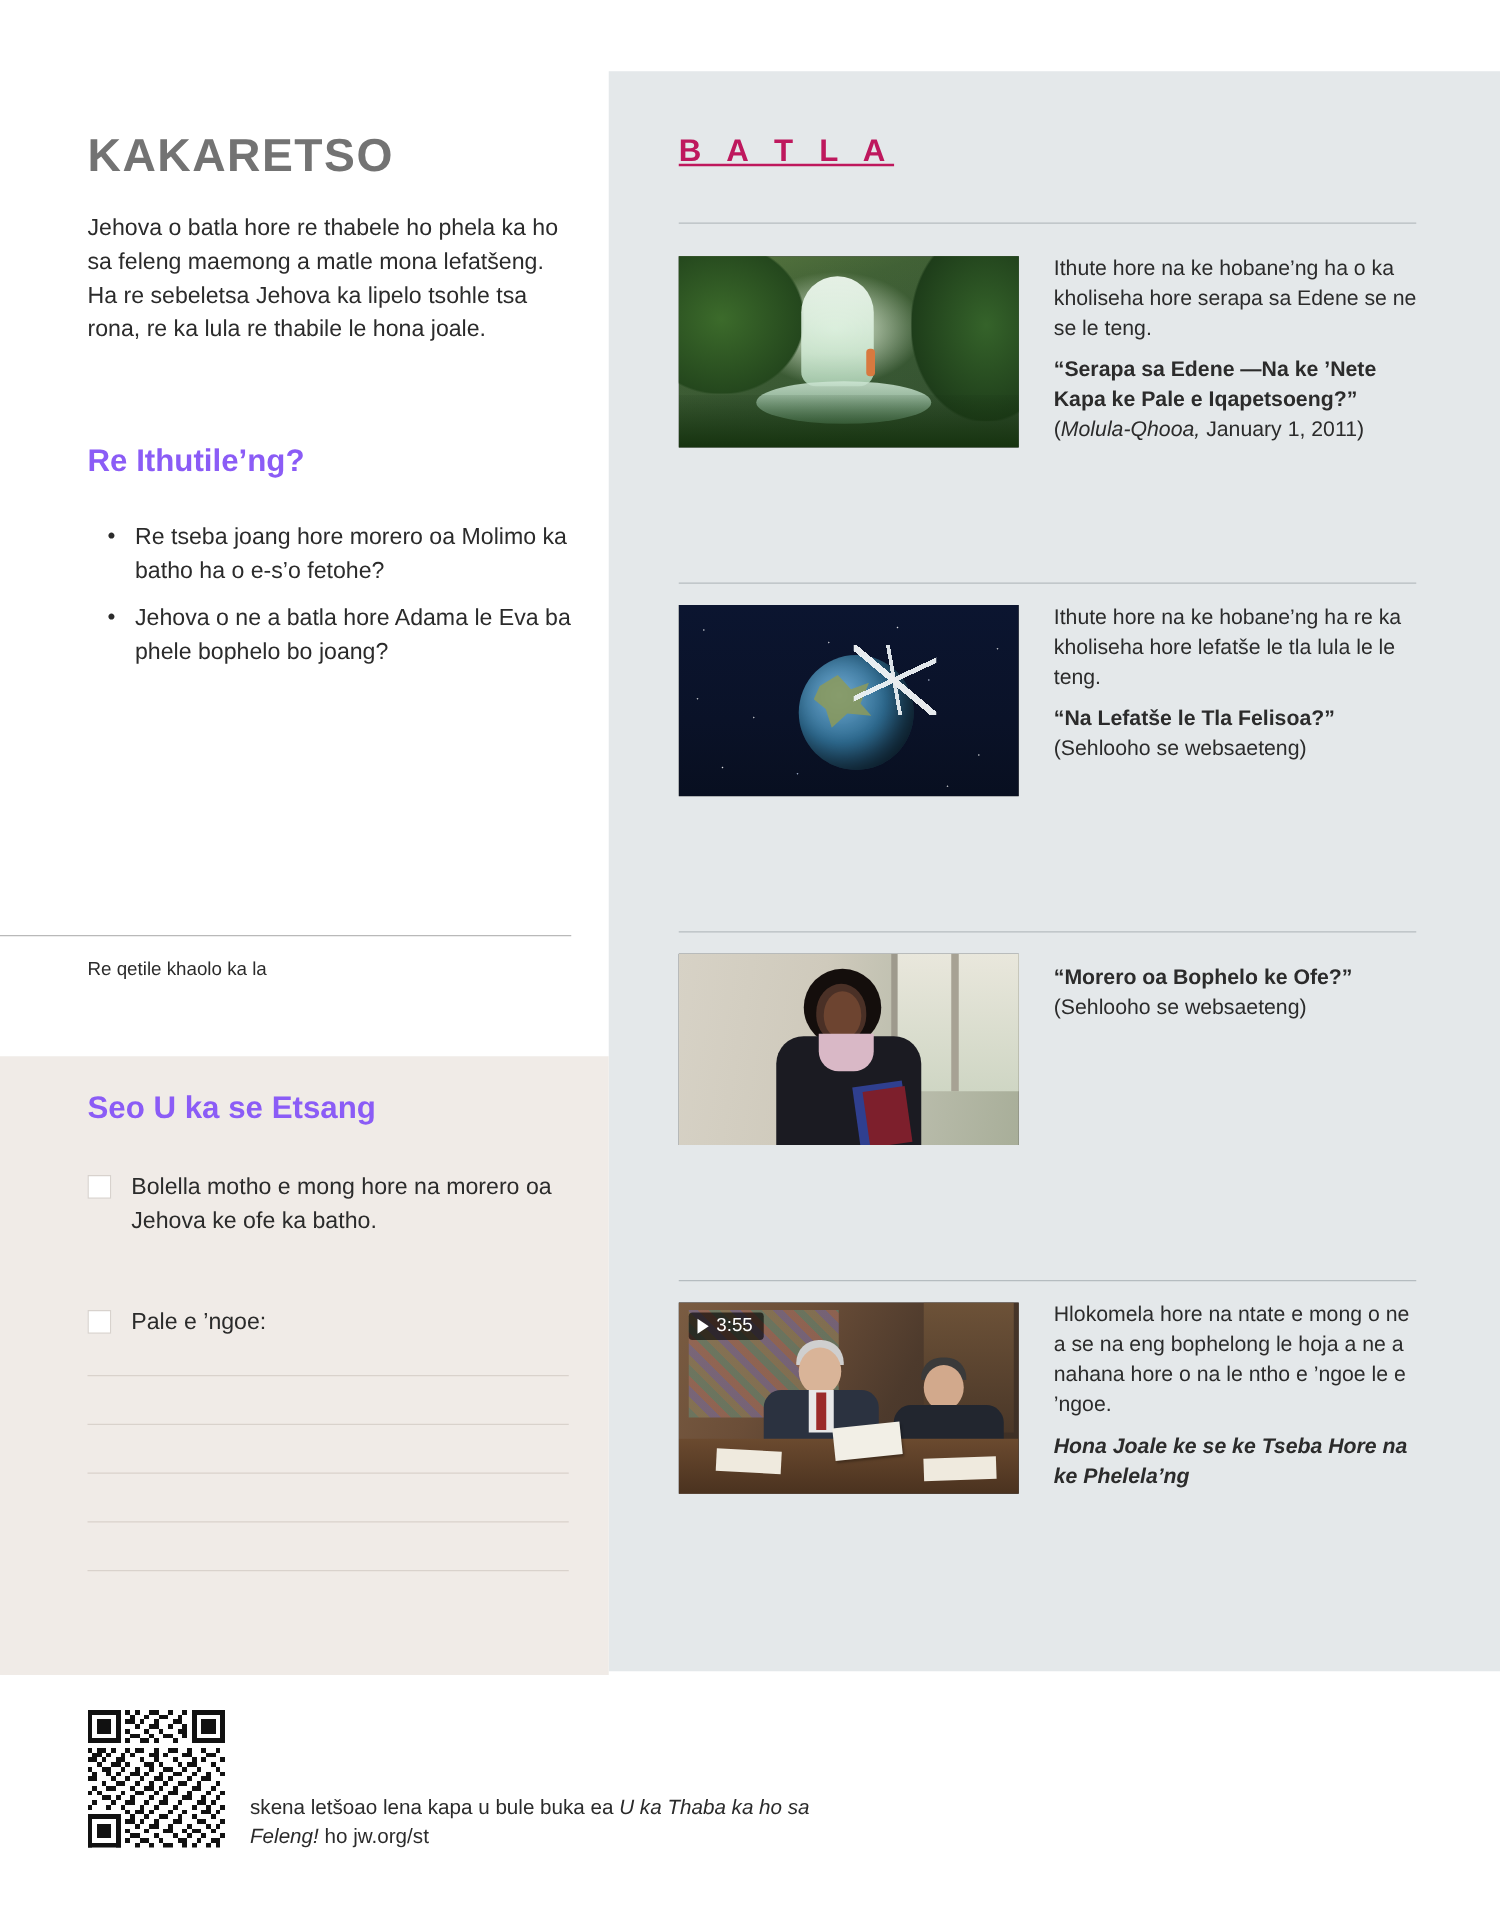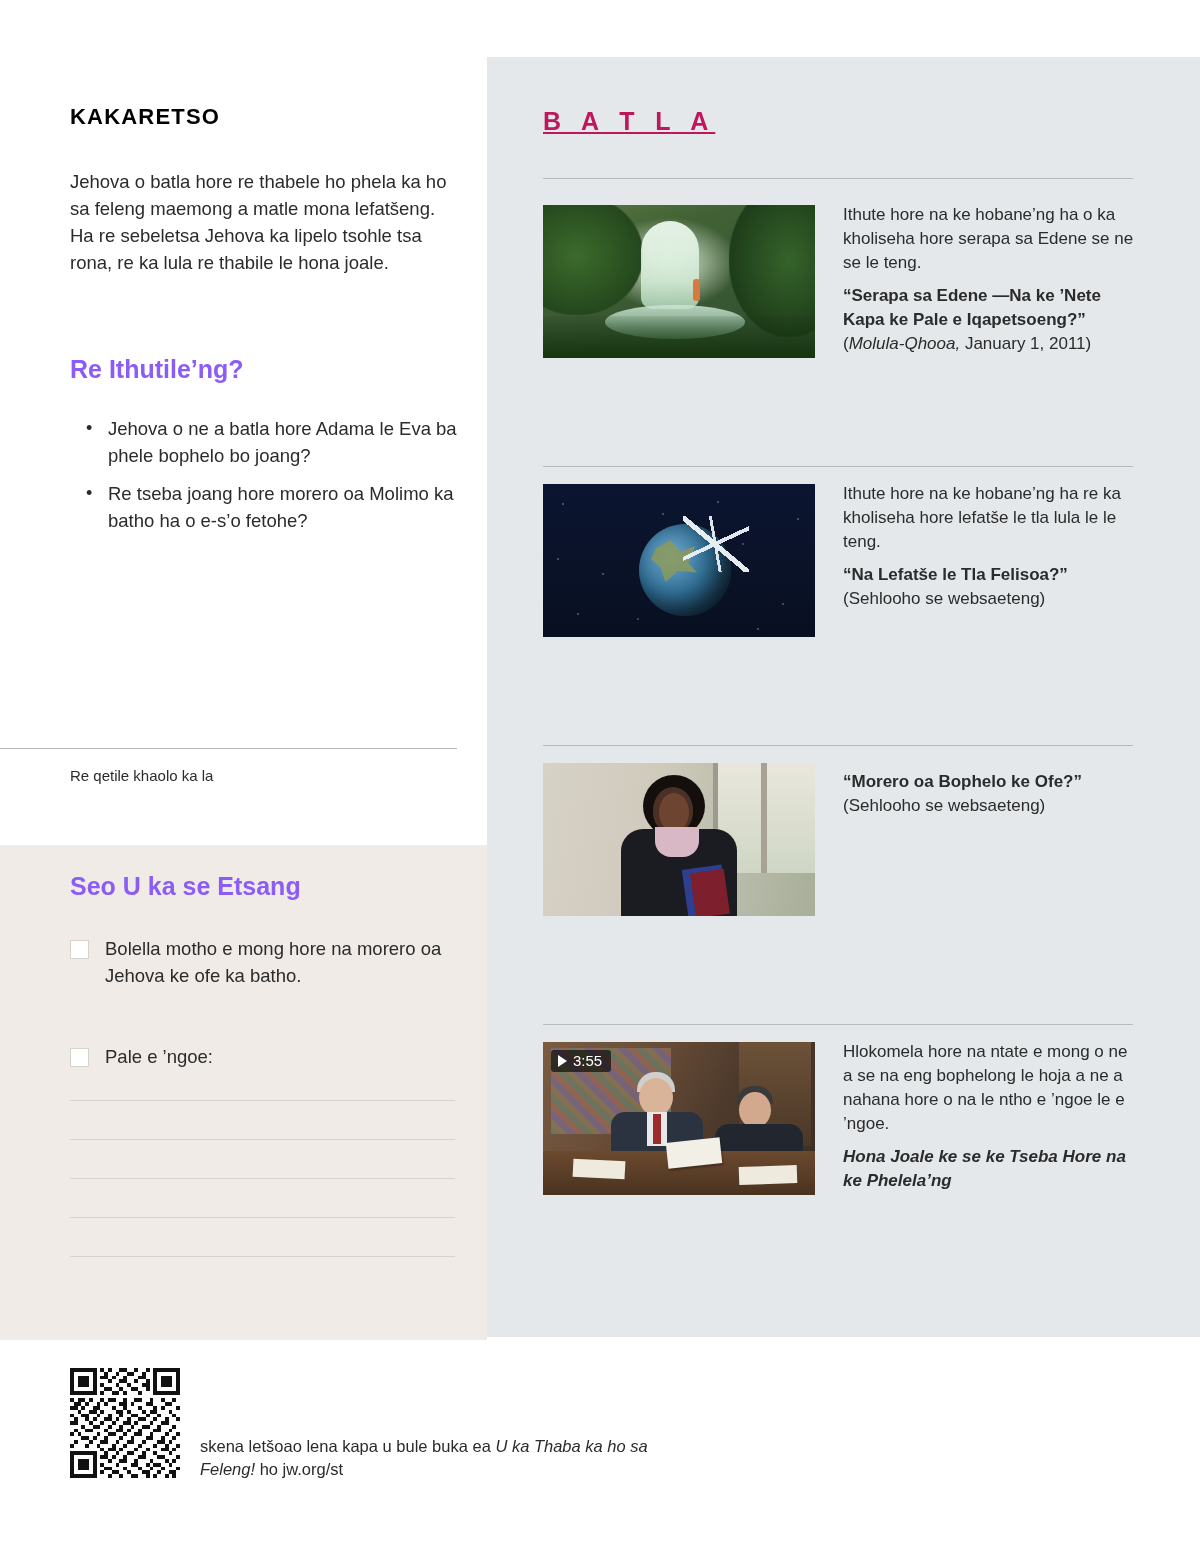--- a/index.html
+++ b/index.html
@@ -23,24 +23,24 @@
     top: 57px;
     width: 713px;
     height: 1280px;
     background: #e4e8ea;
   }
 
   .kakaretso-title {
     position: absolute;
     left: 70px;
     top: 104px;
-    font-size: 22px;
+    font-size: 37px;
     font-weight: bold;
     letter-spacing: 1.2px;
-    color: #000000;
+    color: #737373;
   }
 
   .intro-para {
     position: absolute;
     left: 70px;
     top: 168px;
     width: 380px;
     font-size: 18.5px;
     line-height: 27px;
     color: #2b2b2b;
@@ -490,22 +490,22 @@
 
 <div class="beige-block"></div>
 
 <div class="kakaretso-title">KAKARETSO</div>
 
 <div class="intro-para">Jehova o batla hore re thabele ho phela ka ho sa feleng maemong a matle mona lefatšeng. Ha re sebeletsa Jehova ka lipelo tsohle tsa rona, re ka lula re thabile le hona joale.</div>
 
 <div class="section-head" id="learned-head">Re Ithutile’ng?</div>
 
 <ul class="bullets">
+  <li>Re tseba joang hore morero oa Molimo ka batho ha o e-s’o fetohe?</li>
   <li>Jehova o ne a batla hore Adama le Eva ba phele bophelo bo joang?</li>
-  <li>Re tseba joang hore morero oa Molimo ka batho ha o e-s’o fetohe?</li>
 </ul>
 
 <div class="hr-left"></div>
 
 <div class="finished-line">Re qetile khaolo ka la</div>
 
 <div class="section-head" id="do-head">Seo U ka se Etsang</div>
 
 <div class="checkitem" id="check1">
   <span class="checkbox"></span>

